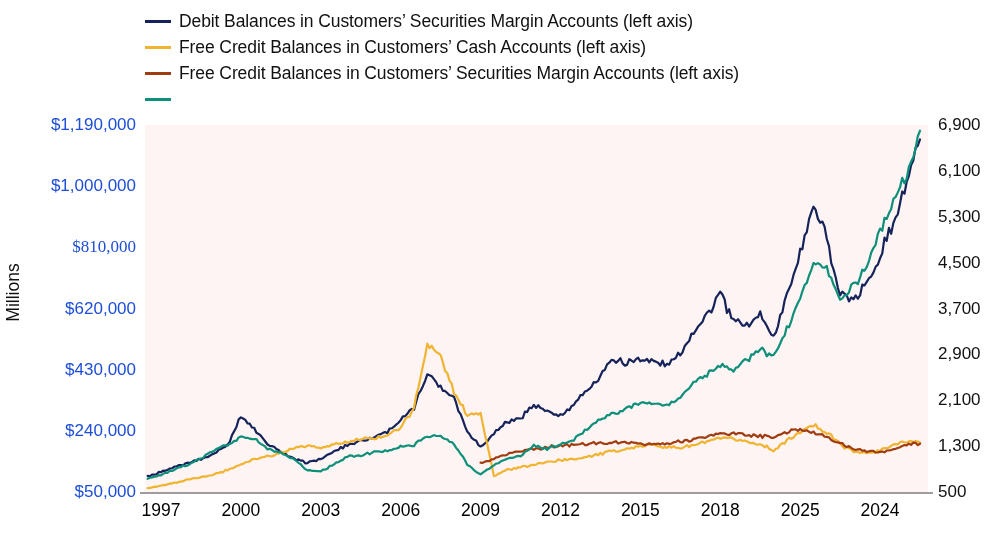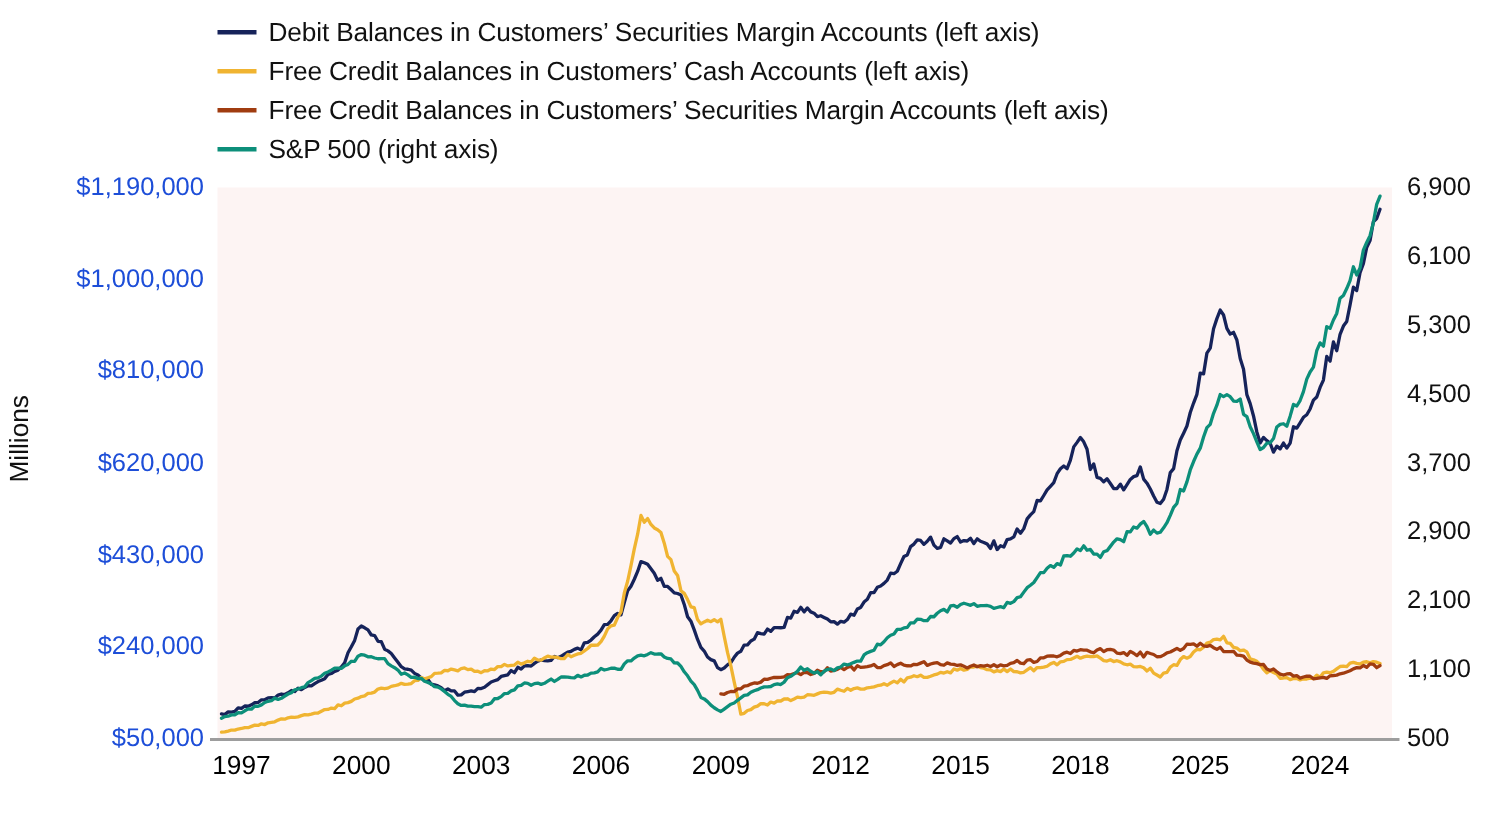--- a/index.html
+++ b/index.html
@@ -74,39 +74,38 @@
       <div class="legend-row">
         <span class="legend-swatch" style="border-top-color: rgb(240, 180, 49);"></span>
         <span class="legend-label">Free Credit Balances in Customers’ Cash Accounts (left axis)</span>
       </div>
       <div class="legend-row">
         <span class="legend-swatch" style="border-top-color: rgb(160, 60, 16);"></span>
         <span class="legend-label">Free Credit Balances in Customers’ Securities Margin Accounts (left axis)</span>
       </div>
       <div class="legend-row">
         <span class="legend-swatch" style="border-top-color: rgb(13, 143, 122);"></span>
-        <span class="legend-label">S&amp;P 500 (right axis)</span>
       </div>
     </div>
 
   <div id="ylabel">Millions</div>
 
   <div id="yleft">
       <div class="ytick-left" style="top: 492px;">$50,000</div>
       <div class="ytick-left" style="top: 430.833px;">$240,000</div>
       <div class="ytick-left" style="top: 369.667px;">$430,000</div>
       <div class="ytick-left" style="top: 308.5px;">$620,000</div>
-      <div class="ytick-left" style="top: 247.333px;">$810,000</div>
+      <div class="ytick-left" style="top: 247.333px; font-family: Liberation Serif, serif;">$810,000</div>
       <div class="ytick-left" style="top: 186.167px; margin-left: 47px;">$1,000,000</div>
       <div class="ytick-left" style="top: 125px;">$1,190,000</div>
     </div>
 
   <div id="yright">
       <div class="ytick-right" style="top: 492px;">500</div>
-      <div class="ytick-right" style="top: 446.125px;">1,100</div>
+      <div class="ytick-right" style="top: 446.125px;">1,300</div>
       <div class="ytick-right" style="top: 400.25px;">2,100</div>
       <div class="ytick-right" style="top: 354.375px;">2,900</div>
       <div class="ytick-right" style="top: 308.5px;">3,700</div>
       <div class="ytick-right" style="top: 262.625px;">4,500</div>
       <div class="ytick-right" style="top: 216.75px;">5,300</div>
       <div class="ytick-right" style="top: 170.875px;">6,100</div>
       <div class="ytick-right" style="top: 125px;">6,900</div>
     </div>
 
   <div id="plot">

